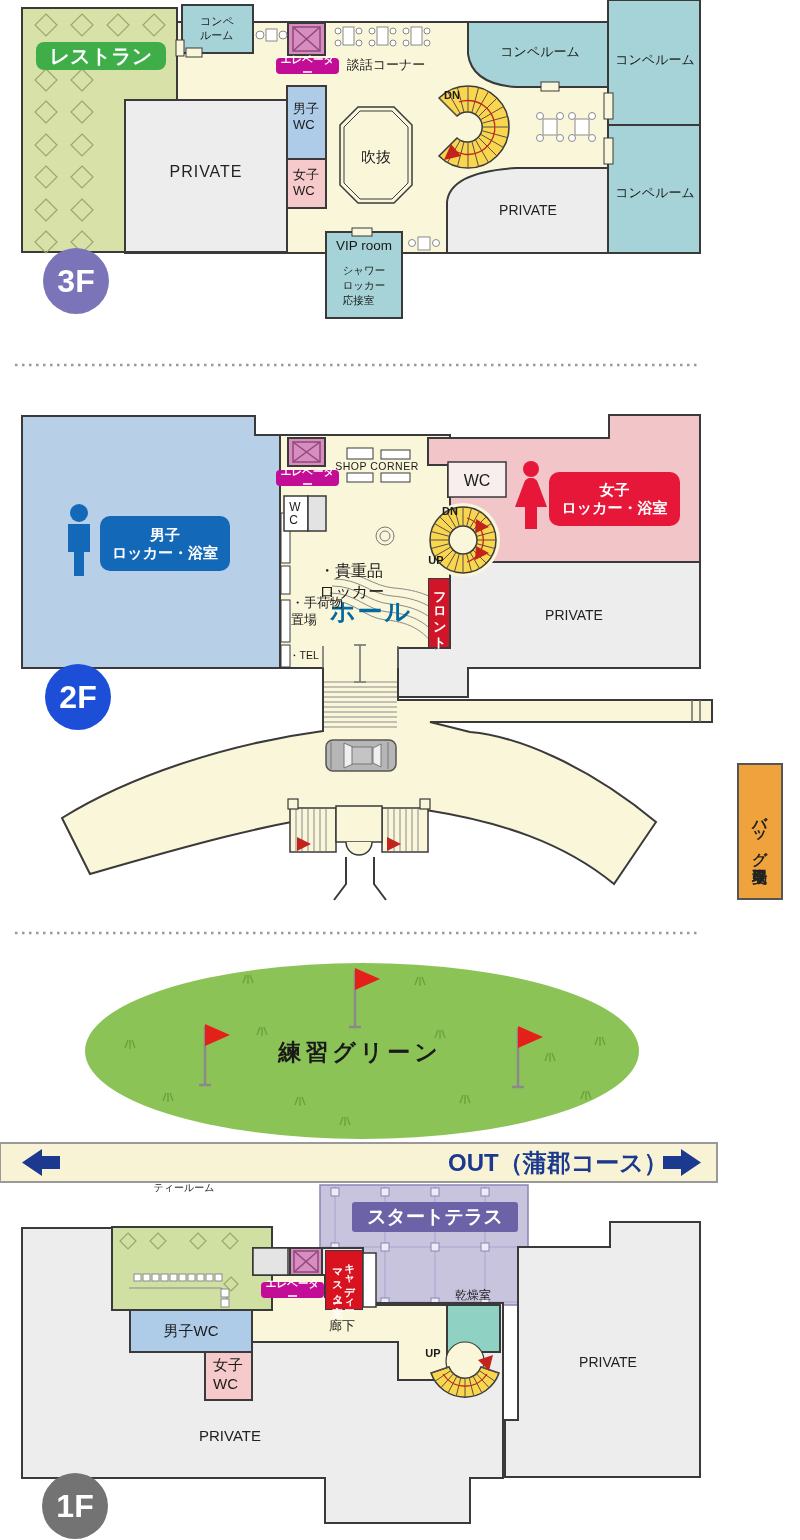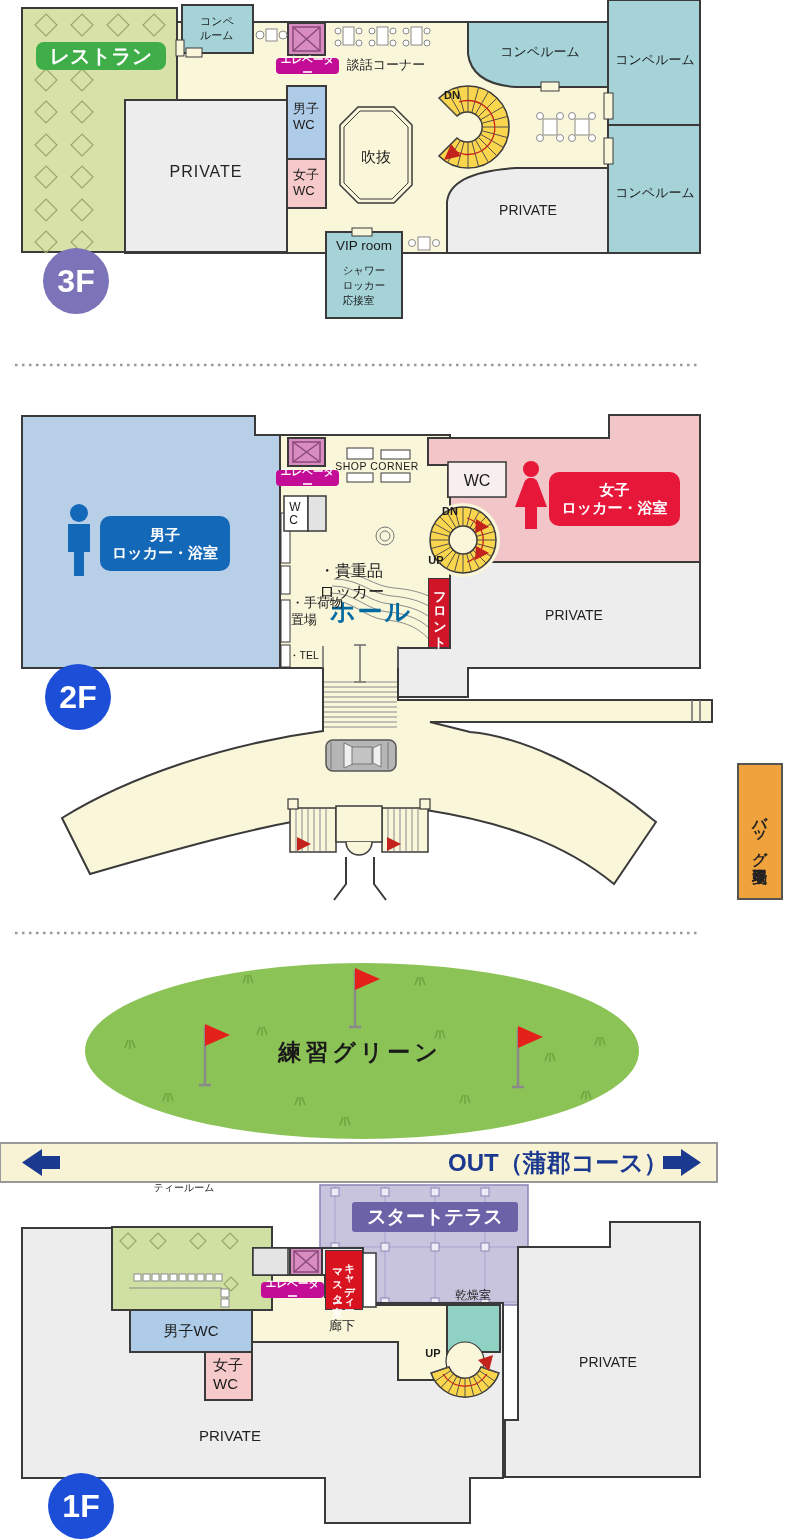--- a/index.html
+++ b/index.html
@@ -468,15 +468,15 @@
 <div class="vbox b" style="left:325px;top:1250px;width:38px;height:60px;background:#D8131F;color:#fff;font-size:10.5px;border:1.5px solid #3A3A3A;box-sizing:border-box;">キャディー
 マスター室</div>
 <div class="lb" style="left:191px;top:1331px;font-size:15px;">男子WC</div>
 <div class="lb" style="left:228px;top:1375px;font-size:15px;">女子
 WC</div>
 <div class="lb" style="left:336px;top:1326px;font-size:13px;margin-left:6px;">廊下</div>
 <div class="lb" style="left:473px;top:1287px;font-size:12px;margin-top:8px;">乾燥室</div>
 <div class="lb b" style="left:433px;top:1354px;font-size:11px;">UP</div>
 <div class="lb" style="left:608px;top:1363px;font-size:14px;color:#222;">PRIVATE</div>
 <div class="lb" style="left:230px;top:1436px;font-size:15px;color:#222;">PRIVATE</div>
-<div class="badge" style="left:6px;top:1473px;background:#1d4ed8;">1F</div>
+<div class="badge" style="left:0px;top:1473px;background:#737373;">1F</div>
 
 </div>
 
 </body></html>

